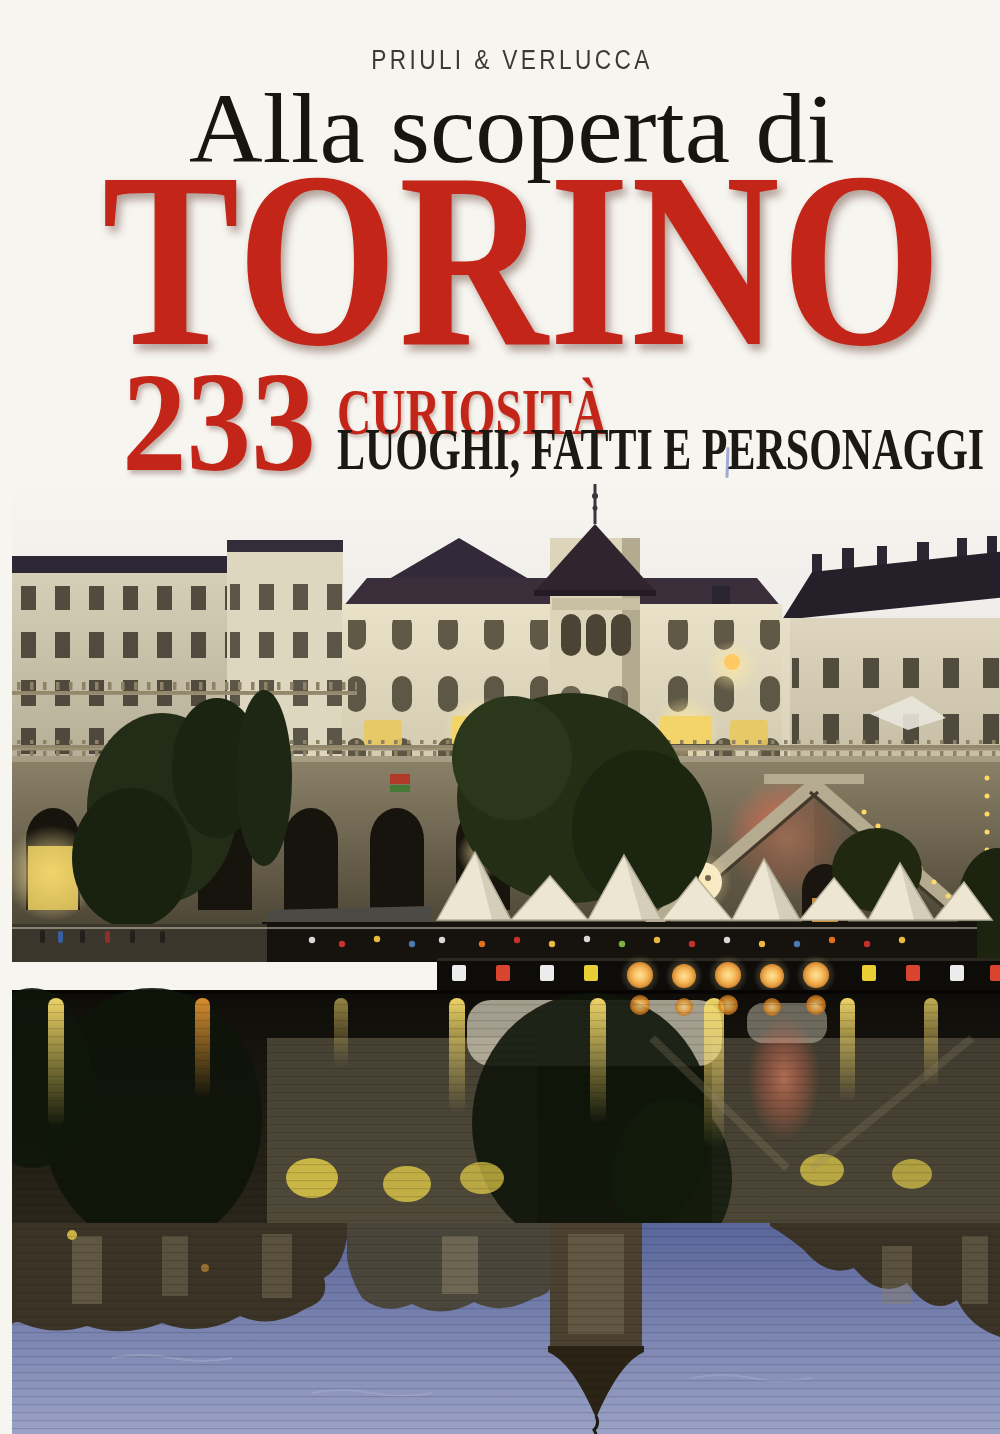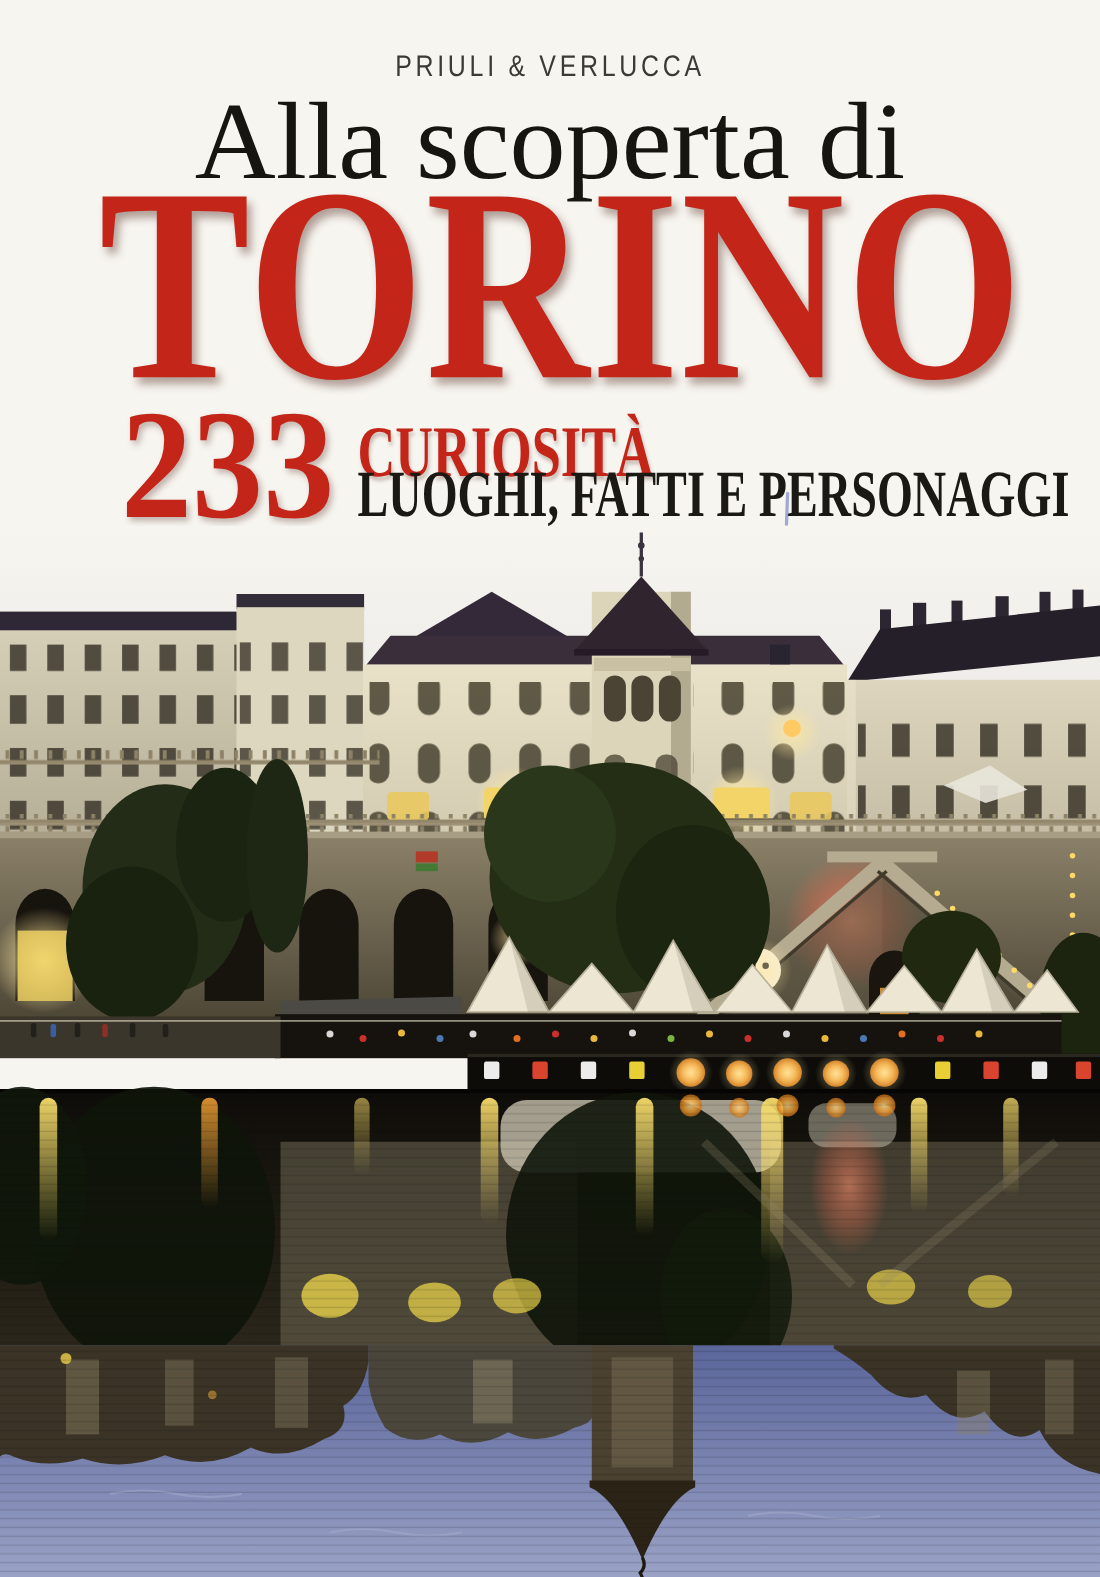--- a/index.html
+++ b/index.html
@@ -2,21 +2,21 @@
 <html><head>
 <meta charset="utf-8">
 <style>
   html,body{margin:0;padding:0;}
   body{
     width:1000px;height:1434px;
     background:#f7f5f0;
     font-family:"Liberation Serif", serif;
     position:relative;overflow:hidden;
   }
-  .cover{position:absolute;inset:0;}
+  .cover{position:absolute;inset:0;margin-left:12px;}
   .publisher{
     position:absolute;top:45px;left:0;width:1000px;
     text-align:center;
     font-family:"Liberation Sans", sans-serif;
     font-size:27px;letter-spacing:4px;color:#3c3a36;
     transform:scaleX(.84);
   }
   .title-top{
     position:absolute;top:79px;left:0;width:1000px;margin:0;
     text-align:center;font-weight:normal;

